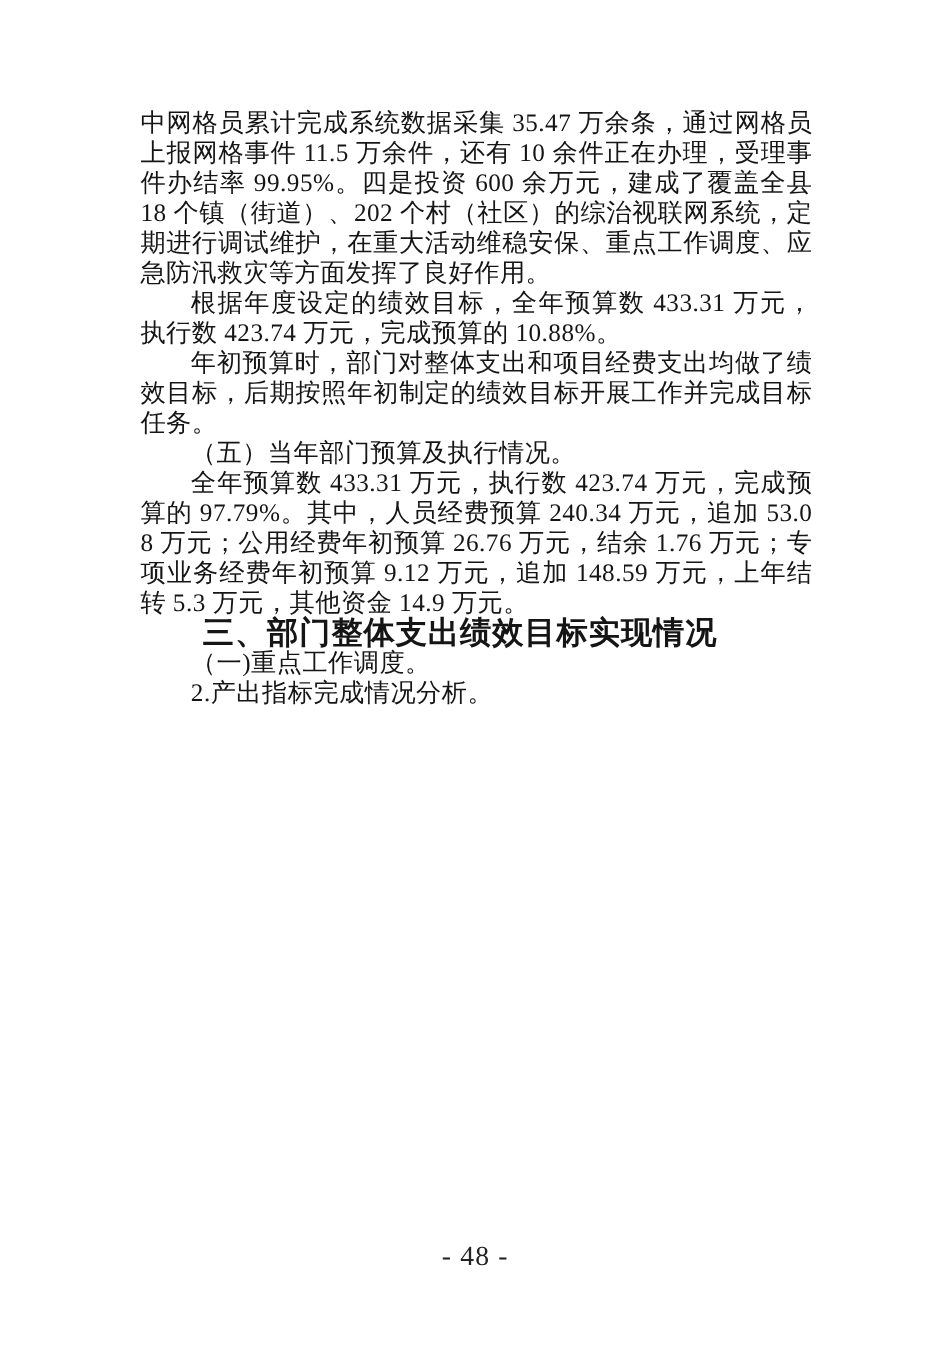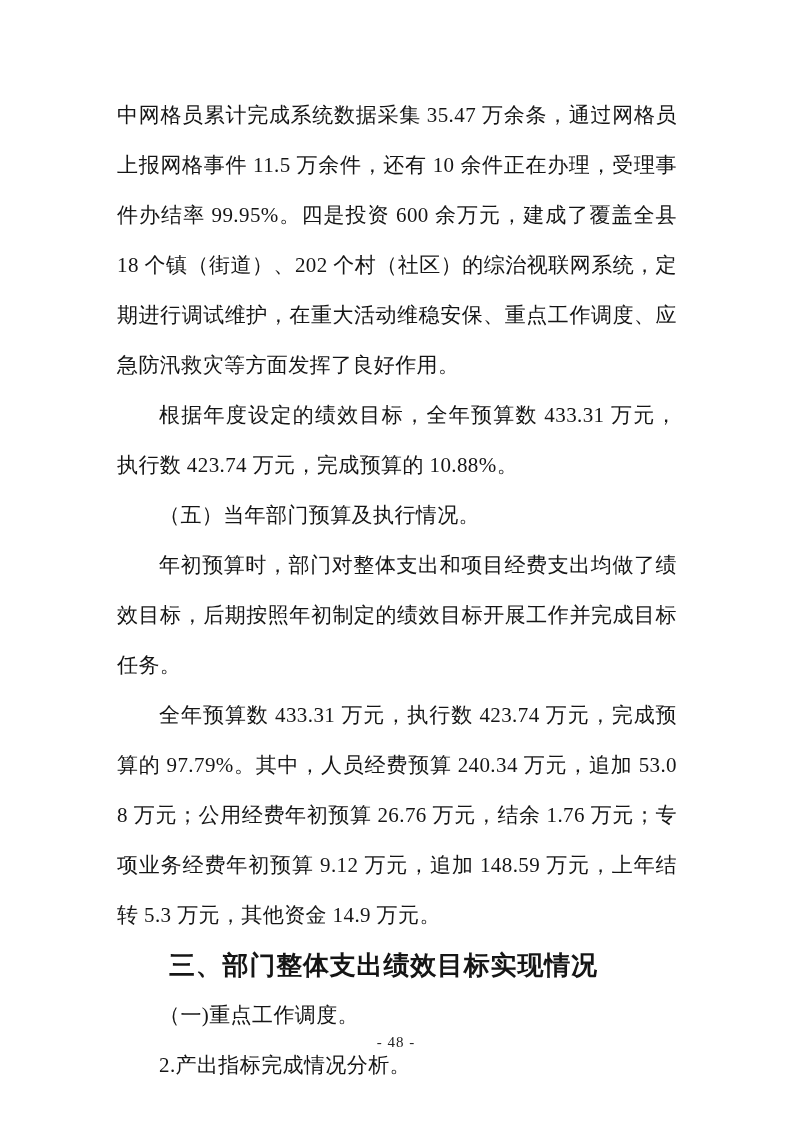--- a/index.html
+++ b/index.html
@@ -18,21 +18,21 @@
   }
   .content {
     position: absolute;
     left: 117px;
     top: 90px;
     width: 560px;
   }
   .content p {
     margin: 0;
     font-size: 21px;
-    line-height: 50px;
+    line-height: 25px;
     text-align: justify;
     text-indent: 2em;
     letter-spacing: 0.4px;
     word-break: break-all;
   }
   .content p.no-indent {
     text-indent: 0;
   }
   .content p.section-heading {
     font-family: "Liberation Sans", "DejaVu Sans", sans-serif;
@@ -40,34 +40,34 @@
     font-size: 26px;
     letter-spacing: 0.8px;
     text-align: left;
   }
   .footer {
     position: absolute;
     left: 0;
     top: 1034px;
     width: 100%;
     text-align: center;
-    font-size: 15px;
+    font-size: 23px;
     letter-spacing: 1px;
     color: #222;
     font-family: "Liberation Serif", "DejaVu Serif", serif;
   }
 </style>
 </head>
 <body>
 
 <div class="page">
   <div class="content">
     <p class="no-indent">中网格员累计完成系统数据采集 35.47 万余条，通过网格员上报网格事件 11.5 万余件，还有 10 余件正在办理，受理事件办结率 99.95%。四是投资 600 余万元，建成了覆盖全县 18 个镇（街道）、202 个村（社区）的综治视联网系统，定期进行调试维护，在重大活动维稳安保、重点工作调度、应急防汛救灾等方面发挥了良好作用。</p>
     <p>根据年度设定的绩效目标，全年预算数 433.31 万元，执行数 423.74 万元，完成预算的 10.88%。</p>
+    <p>年初预算时，部门对整体支出和项目经费支出均做了绩效目标，后期按照年初制定的绩效目标开展工作并完成目标任务。</p>
     <p>（五）当年部门预算及执行情况。</p>
-    <p>年初预算时，部门对整体支出和项目经费支出均做了绩效目标，后期按照年初制定的绩效目标开展工作并完成目标任务。</p>
     <p>全年预算数 433.31 万元，执行数 423.74 万元，完成预算的 97.79%。其中，人员经费预算 240.34 万元，追加 53.08 万元；公用经费年初预算 26.76 万元，结余 1.76 万元；专项业务经费年初预算 9.12 万元，追加 148.59 万元，上年结转 5.3 万元，其他资金 14.9 万元。</p>
     <p class="section-heading">三、部门整体支出绩效目标实现情况</p>
     <p>（一)重点工作调度。</p>
     <p>2.产出指标完成情况分析。</p>
   </div>
   <div class="footer">- 48 -</div>
 </div>
 
 </body></html>

